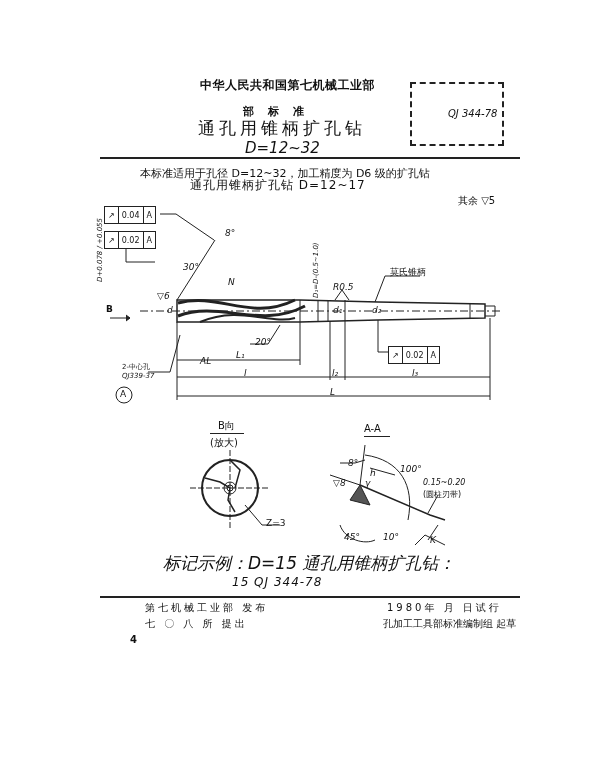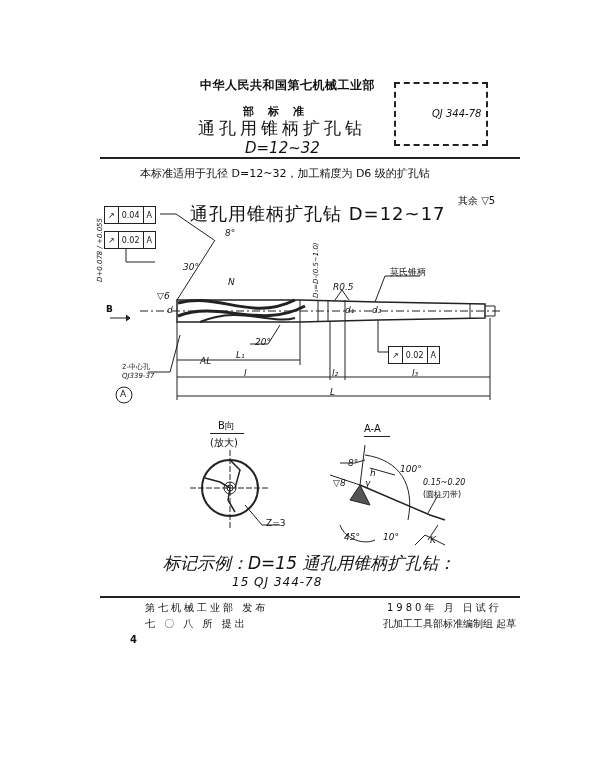--- a/index.html
+++ b/index.html
@@ -3,25 +3,25 @@
 <meta charset="utf-8">
 <style>
   html, body { margin:0; padding:0; background:#ffffff; }
   body { width:600px; height:776px; position:relative; overflow:hidden;
          font-family:"DejaVu Sans", sans-serif; color:#111; }
   .abs { position:absolute; white-space:nowrap; }
   .hdr-ministry { left:200px; top:77px; font-size:12px; font-weight:bold; letter-spacing:0.5px; }
   .hdr-dept { left:243px; top:104px; font-size:11px; font-weight:bold; letter-spacing:14px; }
   .hdr-title { left:198px; top:117px; font-size:17px; letter-spacing:4px; font-family:"DejaVu Serif", serif; }
   .hdr-sub { left:245px; top:139px; font-size:15px; font-style:italic; }
-  .std-box { left:394px; top:82px; width:90px; height:60px; border:2px dashed #222; }
+  .std-box { left:410px; top:82px; width:90px; height:60px; border:2px dashed #222; }
   .std-box span { position:absolute; left:36px; top:24px; font-size:10px; font-style:italic; }
   .rule { position:absolute; background:#222; }
   .scope { left:140px; top:166px; font-size:11px; }
-  .subtitle { left:190px; top:202px; font-size:18px; letter-spacing:1px; }
+  .subtitle { left:190px; top:177px; font-size:12px; letter-spacing:1px; }
   .rough { left:458px; top:194px; font-size:10px; }
   .gtol { position:absolute; display:flex; border:1px solid #222; height:16px; font-size:8px; }
   .gtol div { border-right:1px solid #222; display:flex; align-items:center; justify-content:center; padding:0 3px; }
   .gtol div:last-child { border-right:none; }
   .lbl { position:absolute; font-size:9px; font-style:italic; white-space:nowrap; }
   .marking1 { left:163px; top:552px; font-size:17px;font-style:italic; }
   .marking2 { left:232px; top:575px; font-size:12px; font-style:italic; letter-spacing:1px; }
   .foot { font-size:10px; letter-spacing:3px; }
 </style>
 </head>
@@ -98,21 +98,21 @@
 <div class="lbl" style="left:225px;top:228px;">8°</div>
 <div class="lbl" style="left:183px;top:262px;">30°</div>
 <div class="lbl" style="left:255px;top:337px;">20°</div>
 <div class="lbl" style="left:333px;top:282px;">R0.5</div>
 <div class="lbl" style="left:390px;top:266px;font-style:normal;">莫氏锥柄</div>
 <div class="lbl" style="left:96px;top:282px;font-size:7px;transform:rotate(-90deg);transform-origin:left top;">D+0.078 / +0.055</div>
 <div class="lbl" style="left:312px;top:298px;font-size:7px;transform:rotate(-90deg);transform-origin:left top;">D₁=D-(0.5~1.0)</div>
 <div class="lbl" style="left:157px;top:291px;">▽6</div>
 <div class="lbl" style="left:106px;top:304px;font-style:normal;font-weight:bold;">B</div>
 <div class="lbl" style="left:167px;top:305px;">d</div>
-<div class="lbl" style="left:333px;top:305px;margin-left:12px;">d₁</div>
+<div class="lbl" style="left:333px;top:305px;">d₁</div>
 <div class="lbl" style="left:372px;top:305px;">d₂</div>
 <div class="lbl" style="left:122px;top:362px;font-size:7px;font-style:normal;">2-中心孔</div>
 <div class="lbl" style="left:122px;top:372px;font-size:7px;">QJ339-37</div>
 <div class="lbl" style="left:120px;top:389px;font-style:normal;">A</div>
 <div class="lbl" style="left:236px;top:350px;">L₁</div>
 <div class="lbl" style="left:244px;top:368px;">l</div>
 <div class="lbl" style="left:332px;top:368px;">l₂</div>
 <div class="lbl" style="left:412px;top:368px;">l₃</div>
 <div class="lbl" style="left:330px;top:387px;">L</div>
 <div class="lbl" style="left:228px;top:277px;">N</div>

